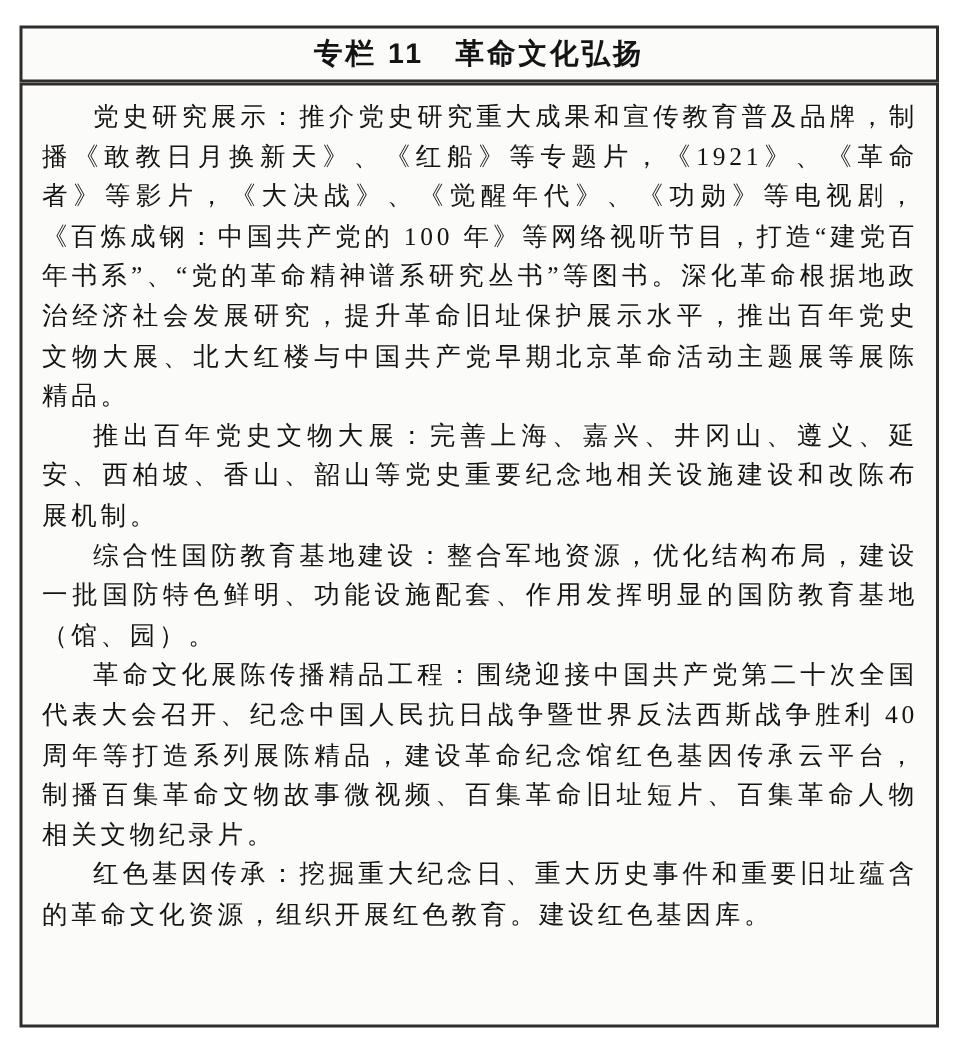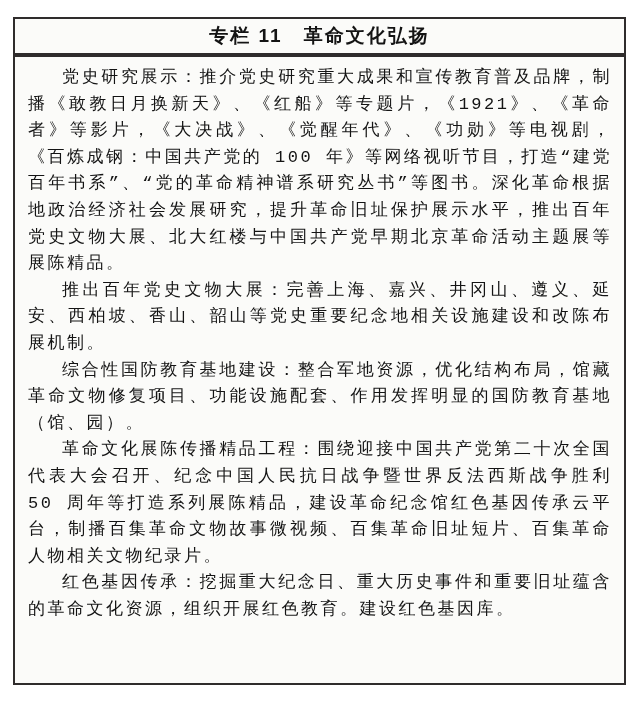--- a/index.html
+++ b/index.html
@@ -45,37 +45,37 @@
   .body-box {
     box-sizing: border-box;
     border: 2px solid var(--border-color);
     background: var(--paper-color);
     padding: 8px 12px 12px 13px;
     min-height: 630px;
   }
   .body-box p {
     margin: 0;
     text-indent: 2em;
-    font-family: Liberation Mono, monospace;
+    font-family: Liberation Serif, serif;
     font-size: 17px;
     line-height: 26.6px;
     letter-spacing: 2.5px;
     color: var(--text-color);
     text-align: justify;
     text-justify: inter-character;
   }
 </style>
 </head>
 <body>
 
 <div class="panel">
   <div class="title-box">
     <span class="title-text">专栏 11　革命文化弘扬</span>
   </div>
   <div class="body-box">
     <p>党史研究展示：推介党史研究重大成果和宣传教育普及品牌，制播《敢教日月换新天》、《红船》等专题片，《1921》、《革命者》等影片，《大决战》、《觉醒年代》、《功勋》等电视剧，《百炼成钢：中国共产党的 100 年》等网络视听节目，打造“建党百年书系”、“党的革命精神谱系研究丛书”等图书。深化革命根据地政治经济社会发展研究，提升革命旧址保护展示水平，推出百年党史文物大展、北大红楼与中国共产党早期北京革命活动主题展等展陈精品。</p>
     <p>推出百年党史文物大展：完善上海、嘉兴、井冈山、遵义、延安、西柏坡、香山、韶山等党史重要纪念地相关设施建设和改陈布展机制。</p>
-    <p>综合性国防教育基地建设：整合军地资源，优化结构布局，馆藏革命文物修复项目、功能设施配套、作用发挥明显的国防教育基地（馆、园）。</p>
-    <p>革命文化展陈传播精品工程：围绕迎接中国共产党第二十次全国代表大会召开、纪念中国人民抗日战争暨世界反法西斯战争胜利 50 周年等打造系列展陈精品，建设革命纪念馆红色基因传承云平台，制播百集革命文物故事微视频、百集革命旧址短片、百集革命人物相关文物纪录片。</p>
+    <p>综合性国防教育基地建设：整合军地资源，优化结构布局，建设一批国防特色鲜明、功能设施配套、作用发挥明显的国防教育基地（馆、园）。</p>
+    <p>革命文化展陈传播精品工程：围绕迎接中国共产党第二十次全国代表大会召开、纪念中国人民抗日战争暨世界反法西斯战争胜利 40 周年等打造系列展陈精品，建设革命纪念馆红色基因传承云平台，制播百集革命文物故事微视频、百集革命旧址短片、百集革命人物相关文物纪录片。</p>
     <p>红色基因传承：挖掘重大纪念日、重大历史事件和重要旧址蕴含的革命文化资源，组织开展红色教育。建设红色基因库。</p>
 
   </div>
 </div>
 
 </body></html>

